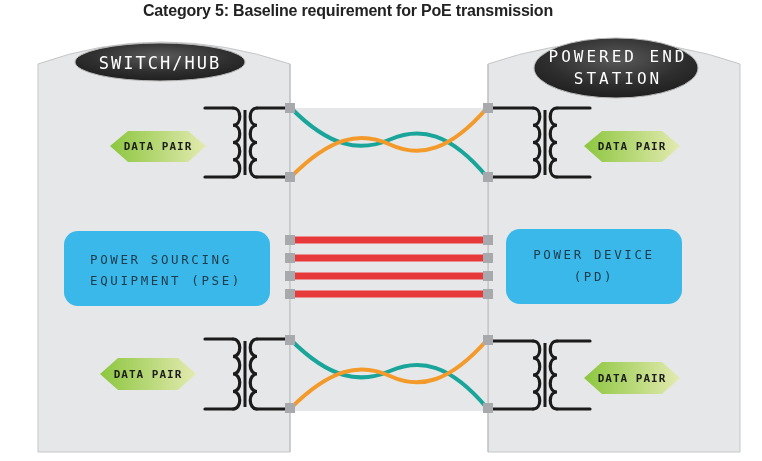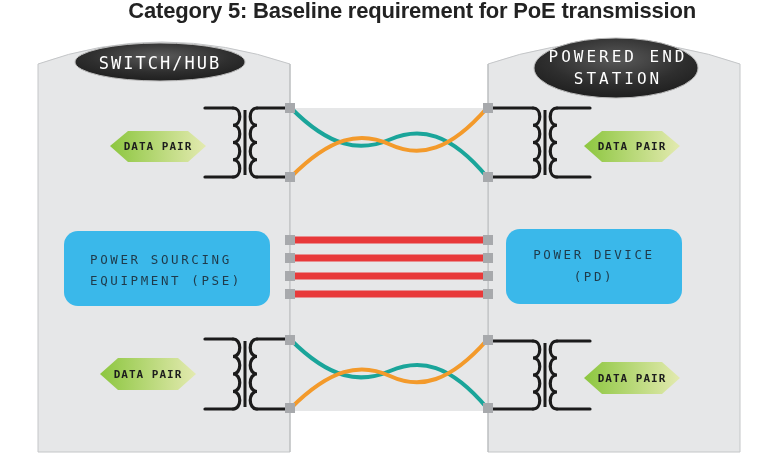--- a/index.html
+++ b/index.html
@@ -1,17 +1,17 @@
 <!DOCTYPE html>
 <html><head>
 <meta charset="utf-8">
 <style>
   html, body { margin: 0; padding: 0; background: #ffffff; }
   body { width: 762px; height: 461px; position: relative; overflow: hidden; font-family: "DejaVu Sans", sans-serif; }
-  .title { position: absolute; left: 0; top: 0; width: 696px; text-align: right; font-family: "Liberation Sans", sans-serif; font-weight: bold; font-size: 22px; color: #222; line-height: 20px; padding-top: 1px; letter-spacing: -0.2px; }
+  .title { position: absolute; left: 0; top: 0; width: 696px; text-align: center; font-family: "Liberation Sans", sans-serif; font-weight: bold; font-size: 16px; color: #222; line-height: 20px; padding-top: 1px; letter-spacing: -0.2px; }
   svg.diagram { position: absolute; left: 0; top: 0; }
   .lbl { font-family: "DejaVu Sans Mono", monospace; }
 </style>
 </head>
 <body>
 
 <div class="title">Category 5: Baseline requirement for PoE transmission</div>
 
 <svg class="diagram" width="762" height="461" viewBox="0 0 762 461">
   <defs>

